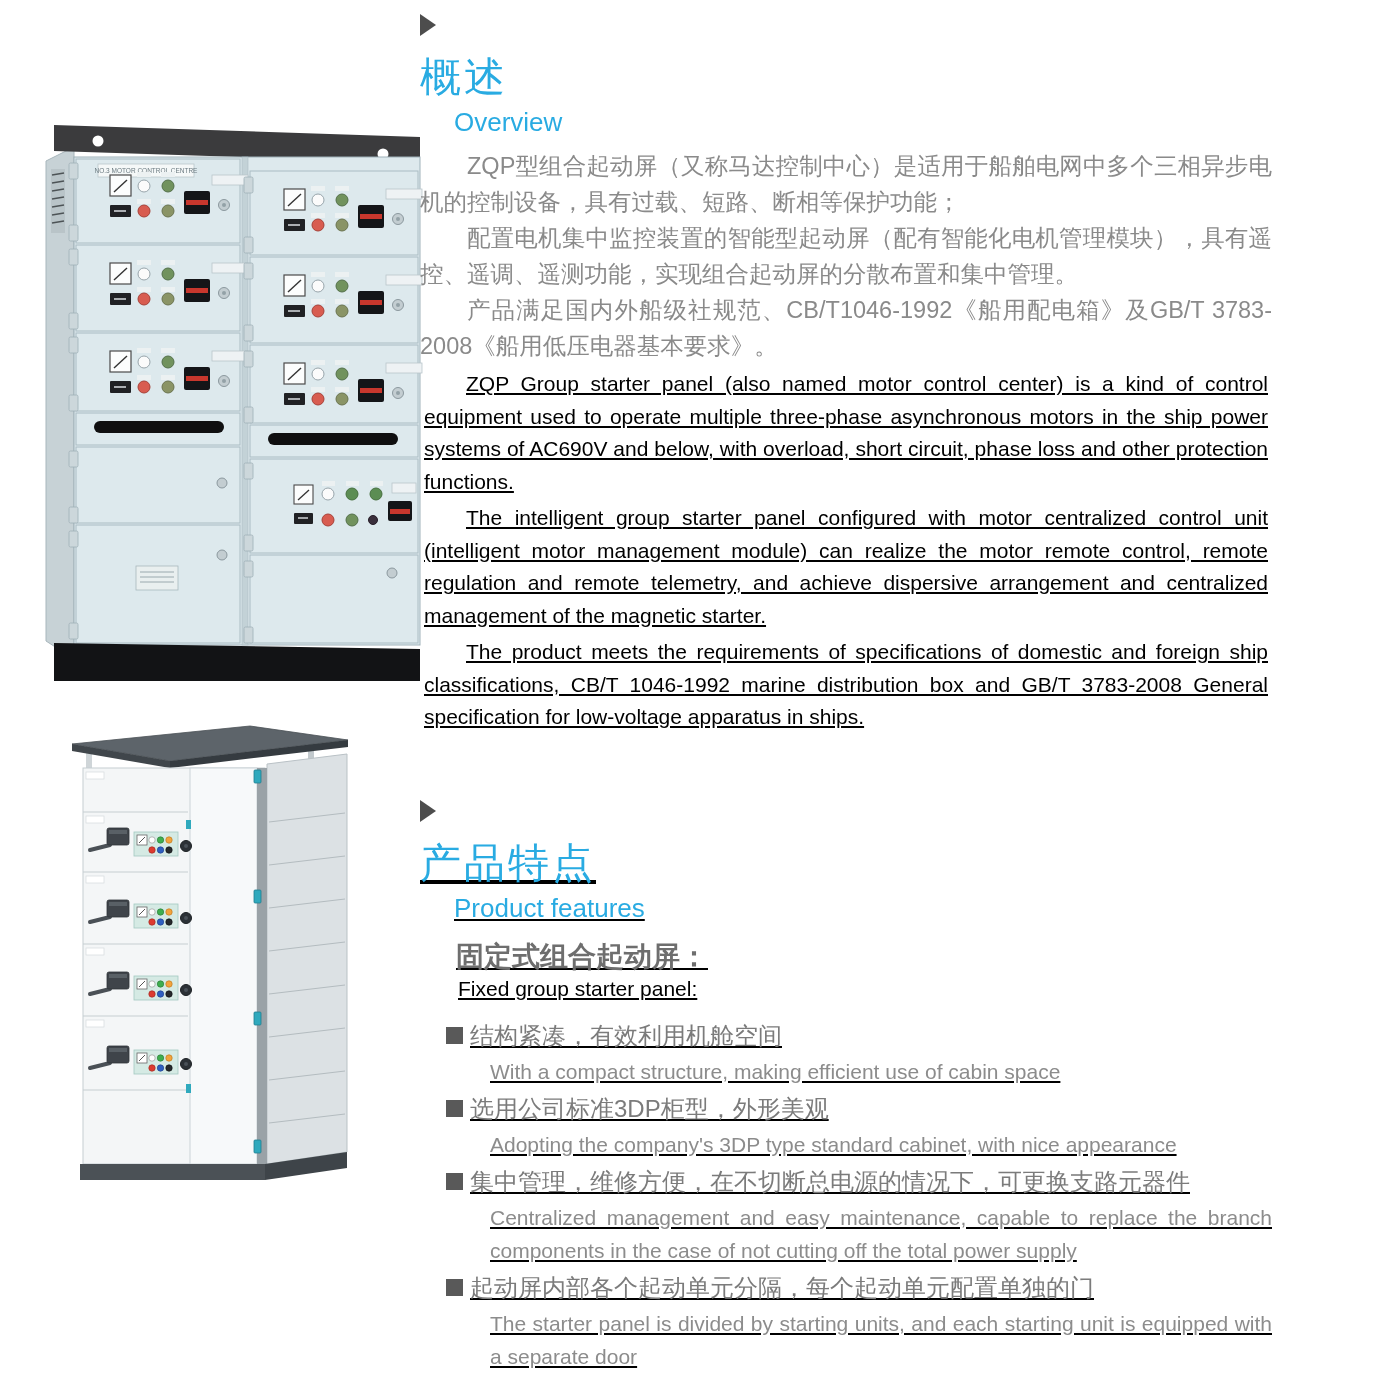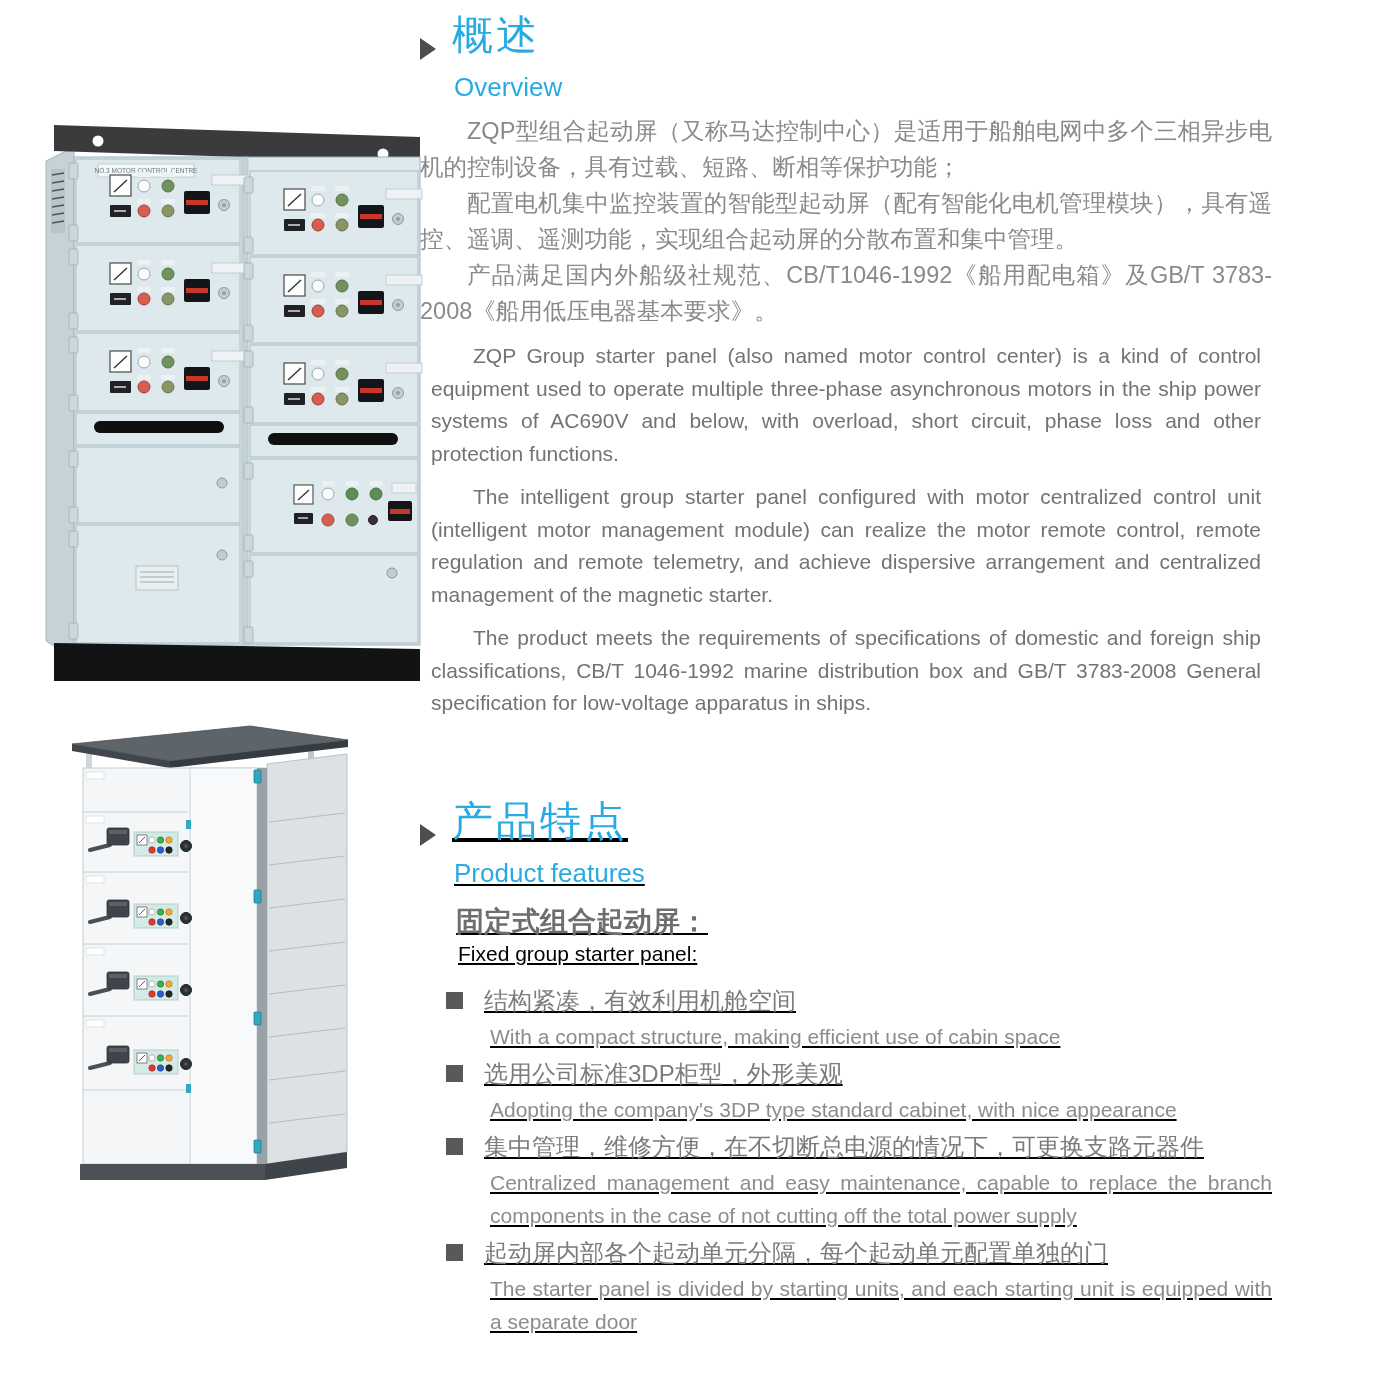--- a/index.html
+++ b/index.html
@@ -5,54 +5,54 @@
   html,body{margin:0;padding:0;}
   body{
     width:1398px;height:1379px;position:relative;overflow:hidden;
     background:#ffffff;
     font-family:"Liberation Sans","DejaVu Sans",sans-serif;
   }
   .abs{position:absolute;}
 
   
   .section{position:absolute;left:420px;width:852px;}
-  .sec-head{display:flex;align-items:flex-end;gap:16px;}
+  .sec-head{display:flex;align-items:flex-start;gap:16px;flex-direction:column;}
   .tri{
     width:0;height:0;border-style:solid;
     border-width:11px 0 11px 16px;
     border-color:transparent transparent transparent #4d4d4d;
     margin-top:4px;flex:0 0 auto;
   }
   .sec-title-zh{
     font-size:41px;line-height:50px;color:#29abe2;
     font-weight:400;letter-spacing:3px;margin:0;
   }
   .sec-title-en{
     font-size:26px;line-height:32px;color:#29abe2;
-    margin:11px 0 0 34px;font-weight:400;
+    margin:4px 0 0 34px;font-weight:400;
   }
   .para-zh{
     margin:0;color:#8a8a8a;font-size:23.5px;line-height:36px;
     text-indent:2em;text-align:justify;
   }
   .para-en{
-    margin:11px;color:#737373;font-size:21px;line-height:32.5px;
-    text-indent:2em;text-align:justify;
+    margin:4px;color:#000000;font-size:21px;line-height:32.5px;
+    text-indent:2em;text-align:justify;text-decoration:underline;
   }
   .paras{margin-top:10px;}
 
   .feat-subhead-zh{
     margin:16px 0 0 36px;color:#6e6e6e;font-size:28px;
     font-weight:bold;line-height:34px;
   }
   .feat-subhead-en{
     margin:0 0 0 38px;color:#000000;font-size:21px;line-height:30px;
   }
   .feat-list{margin:14px 0 0 26px;}
-  .feat-zh-row{display:flex;align-items:flex-start;gap:21px;line-height:36px;}
+  .feat-zh-row{display:flex;align-items:flex-start;gap:7px;line-height:36px;}
   .bullet-sq{
     flex:0 0 auto;width:17px;height:17px;background:#595959;margin-top:9px;
   }
   .feat-zh{color:#7b7b7b;font-size:24px;}
   .feat-en{
     color:#8c8c8c;font-size:21px;line-height:33px;margin:1px 0 3px 44px;
     text-align:justify;
   }
 </style>
 </head>

